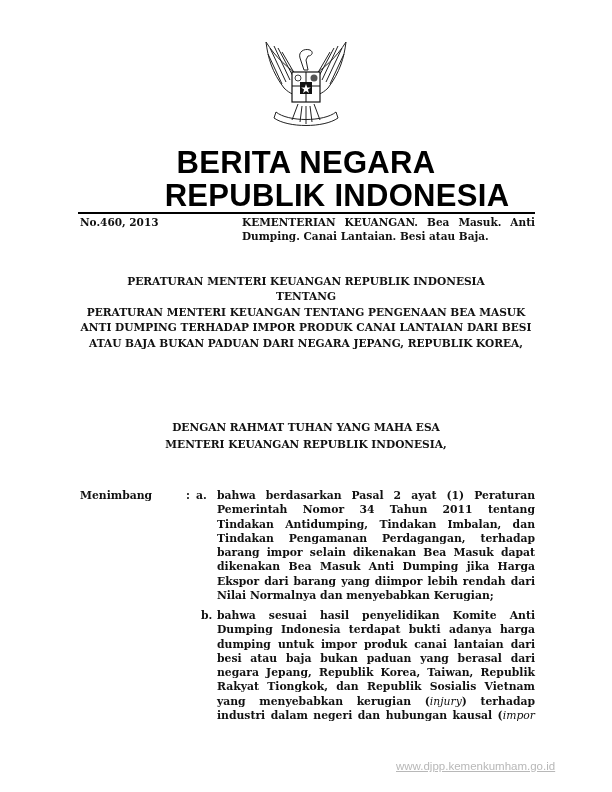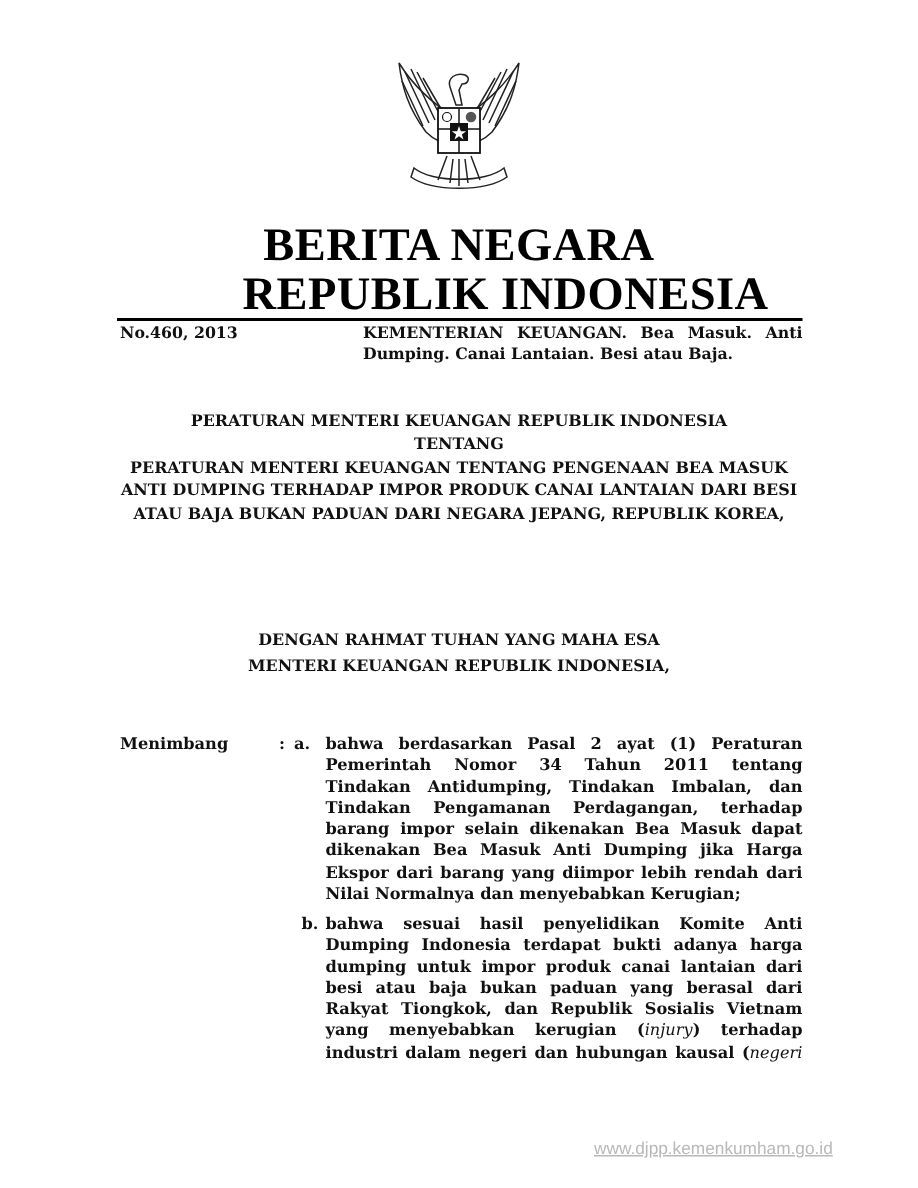--- a/index.html
+++ b/index.html
@@ -1,20 +1,20 @@
 <!DOCTYPE html>
 <html><head>
 <meta charset="utf-8">
 <style>
   html, body { margin: 0; padding: 0; background: #ffffff; }
   body { width: 612px; height: 792px; position: relative; overflow: hidden;
          font-family: "DejaVu Serif", "Liberation Serif", serif; color: #111; }
   .emblem { position: absolute; left: 258px; top: 38px; width: 96px; height: 96px; }
   .title { position: absolute; left: 0; width: 612px; text-align: center;
-           font-family: Liberation Serif, serif; font-weight: bold; color: #000; }
+           font-family: Liberation Sans, sans-serif; font-weight: bold; color: #000; }
   .t1 { top: 145px; font-size: 31px; letter-spacing: 0.3px; }
   .t2 { top: 178px; font-size: 31px; letter-spacing: 0.3px; padding-left: 31px; }
   .rule { position: absolute; left: 78px; width: 457px; top: 212px; height: 2px; background: #000; }
   .meta-no { position: absolute; left: 80px; top: 216px; font-size: 10.5px; font-weight: bold; }
   .meta-sub { position: absolute; left: 242px; top: 216px; width: 293px; font-size: 10.5px;
               font-weight: bold; text-align: justify; text-align-last: left; line-height: 13.5px; }
   .heading { position: absolute; left: 60px; width: 492px; text-align: center;
              font-size: 10.6px; font-weight: bold; line-height: 15.4px; top: 274px; }
   .heading div { white-space: nowrap; }
   .preamble { position: absolute; left: 60px; width: 492px; text-align: center;
@@ -96,18 +96,19 @@
   <span class="ln">Ekspor dari barang yang diimpor lebih rendah dari</span>
   <span class="ln last">Nilai Normalnya dan menyebabkan Kerugian;</span>
 </div>
 
 <div class="item-marker" style="left:201px; top:609px;">b.</div>
 <div class="item-text" style="top:609px;">
   <span class="ln">bahwa sesuai hasil penyelidikan Komite Anti</span>
   <span class="ln">Dumping Indonesia terdapat bukti adanya harga</span>
   <span class="ln">dumping untuk impor produk canai lantaian dari</span>
   <span class="ln">besi atau baja bukan paduan yang berasal dari</span>
+  <span class="ln">negara Jepang, Republik Korea, Taiwan, Republik</span>
   <span class="ln">Rakyat Tiongkok, dan Republik Sosialis Vietnam</span>
   <span class="ln"><span>yang menyebabkan kerugian (</span><em>injury</em><span>) terhadap</span></span>
-  <span class="ln"><span>industri dalam negeri dan hubungan kausal (</span><em>negeri</em></span>
+  <span class="ln"><span>industri dalam negeri dan hubungan kausal (</span><em>impor</em></span>
 </div>
 
 <div class="footer">www.djpp.kemenkumham.go.id</div>
 
 </body></html>

